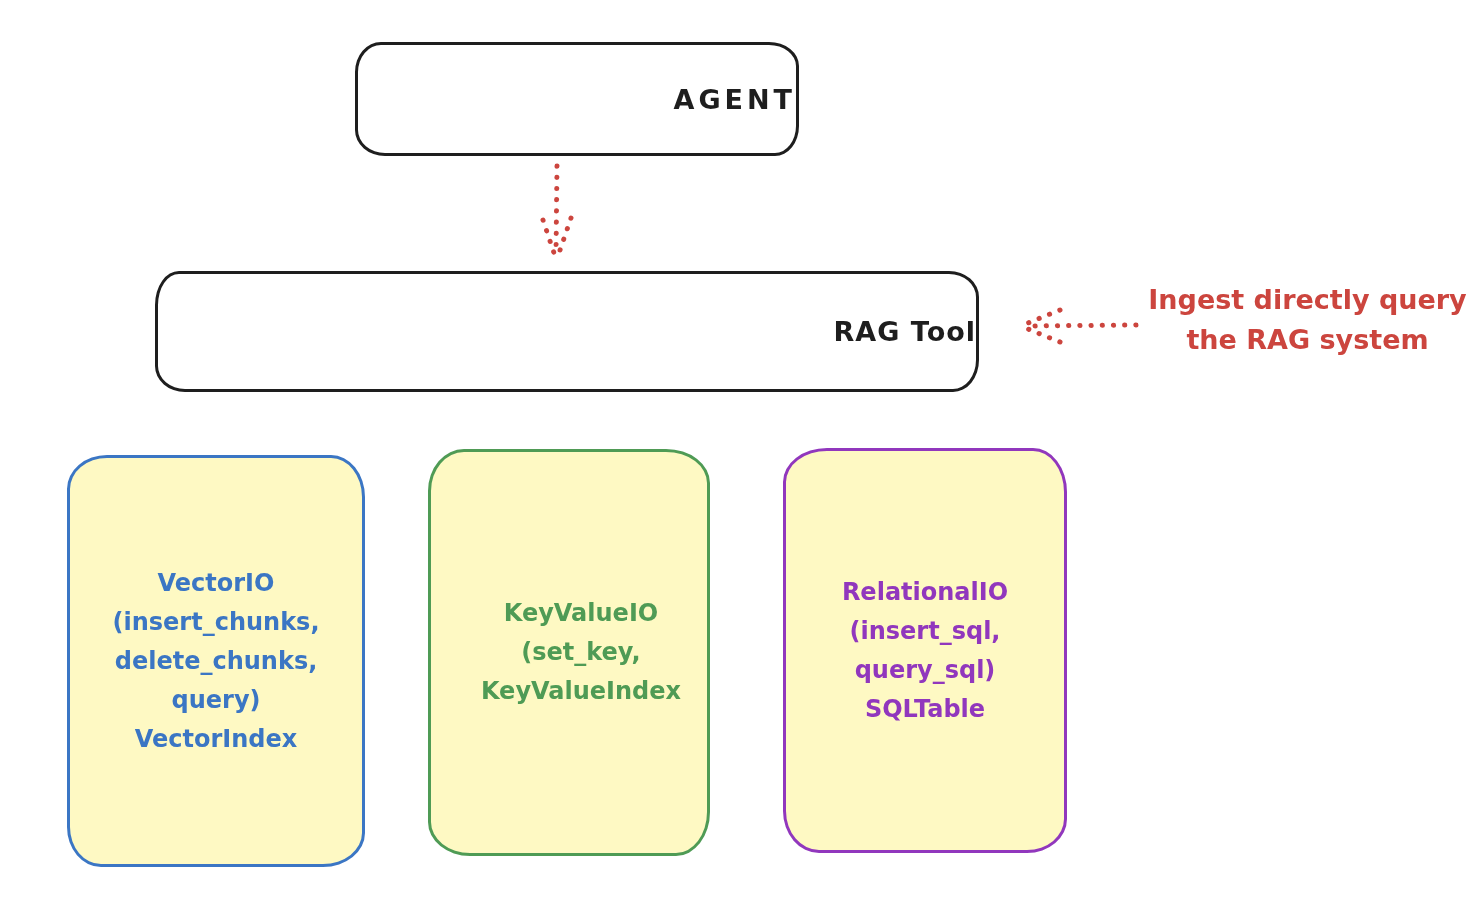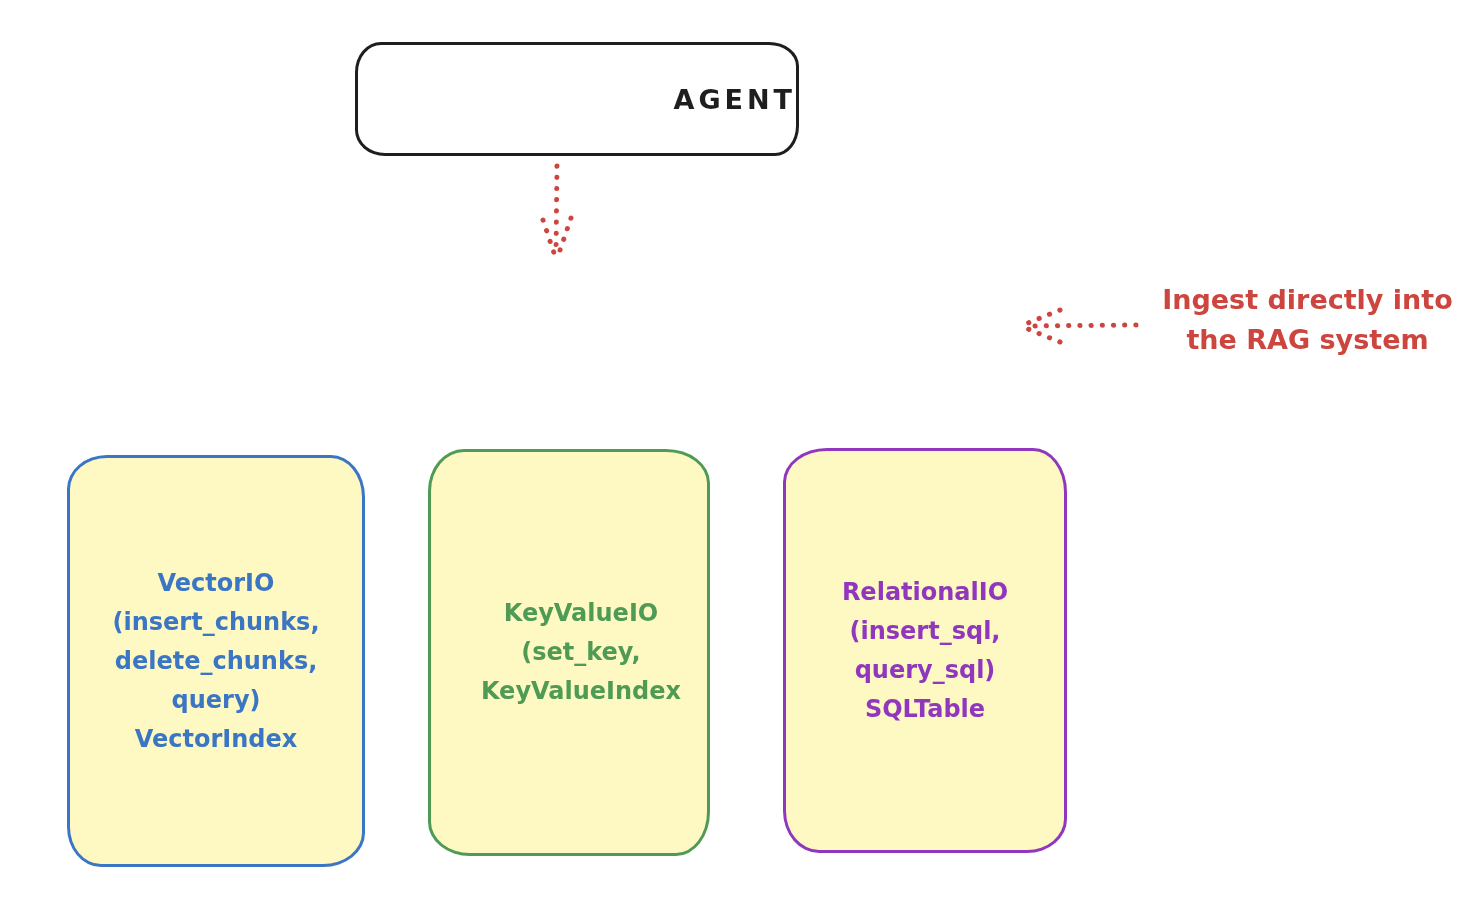--- a/index.html
+++ b/index.html
@@ -110,31 +110,34 @@
   </div>
 
   <svg class="arrow red-stroke" style="left:537px; top:160px;" width="40" height="102" viewBox="0 0 40 102">
     <g fill="none" stroke="currentColor" stroke-width="5" stroke-linecap="round" stroke-dasharray="0.2 11">
       <line x1="20" y1="6" x2="19" y2="94"></line>
       <line x1="6" y1="60" x2="18" y2="96"></line>
       <line x1="34" y1="58" x2="21" y2="96"></line>
     </g>
   </svg>
 
+  <div class="node ragtool-node">
+    <span>RAG Tool</span>
+  </div>
 
   <svg class="arrow red-stroke" style="left:1014px; top:302px;" width="128" height="48" viewBox="0 0 128 48">
     <g fill="none" stroke="currentColor" stroke-width="5" stroke-linecap="round" stroke-dasharray="0.2 11">
       <line x1="122" y1="23" x2="12" y2="24"></line>
       <line x1="46" y1="8" x2="9" y2="23"></line>
       <line x1="46" y1="40" x2="9" y2="25"></line>
     </g>
   </svg>
 
   <div class="annotation">
-    <div>Ingest directly into</div>
+    <div>Ingest directly query</div>
     <div>the RAG system</div>
   </div>
 
   <div class="card card-vector">
     <div>
       <div>VectorIO</div>
       <div>(insert_chunks,</div>
       <div>delete_chunks,</div>
       <div>query)</div>
     </div>

